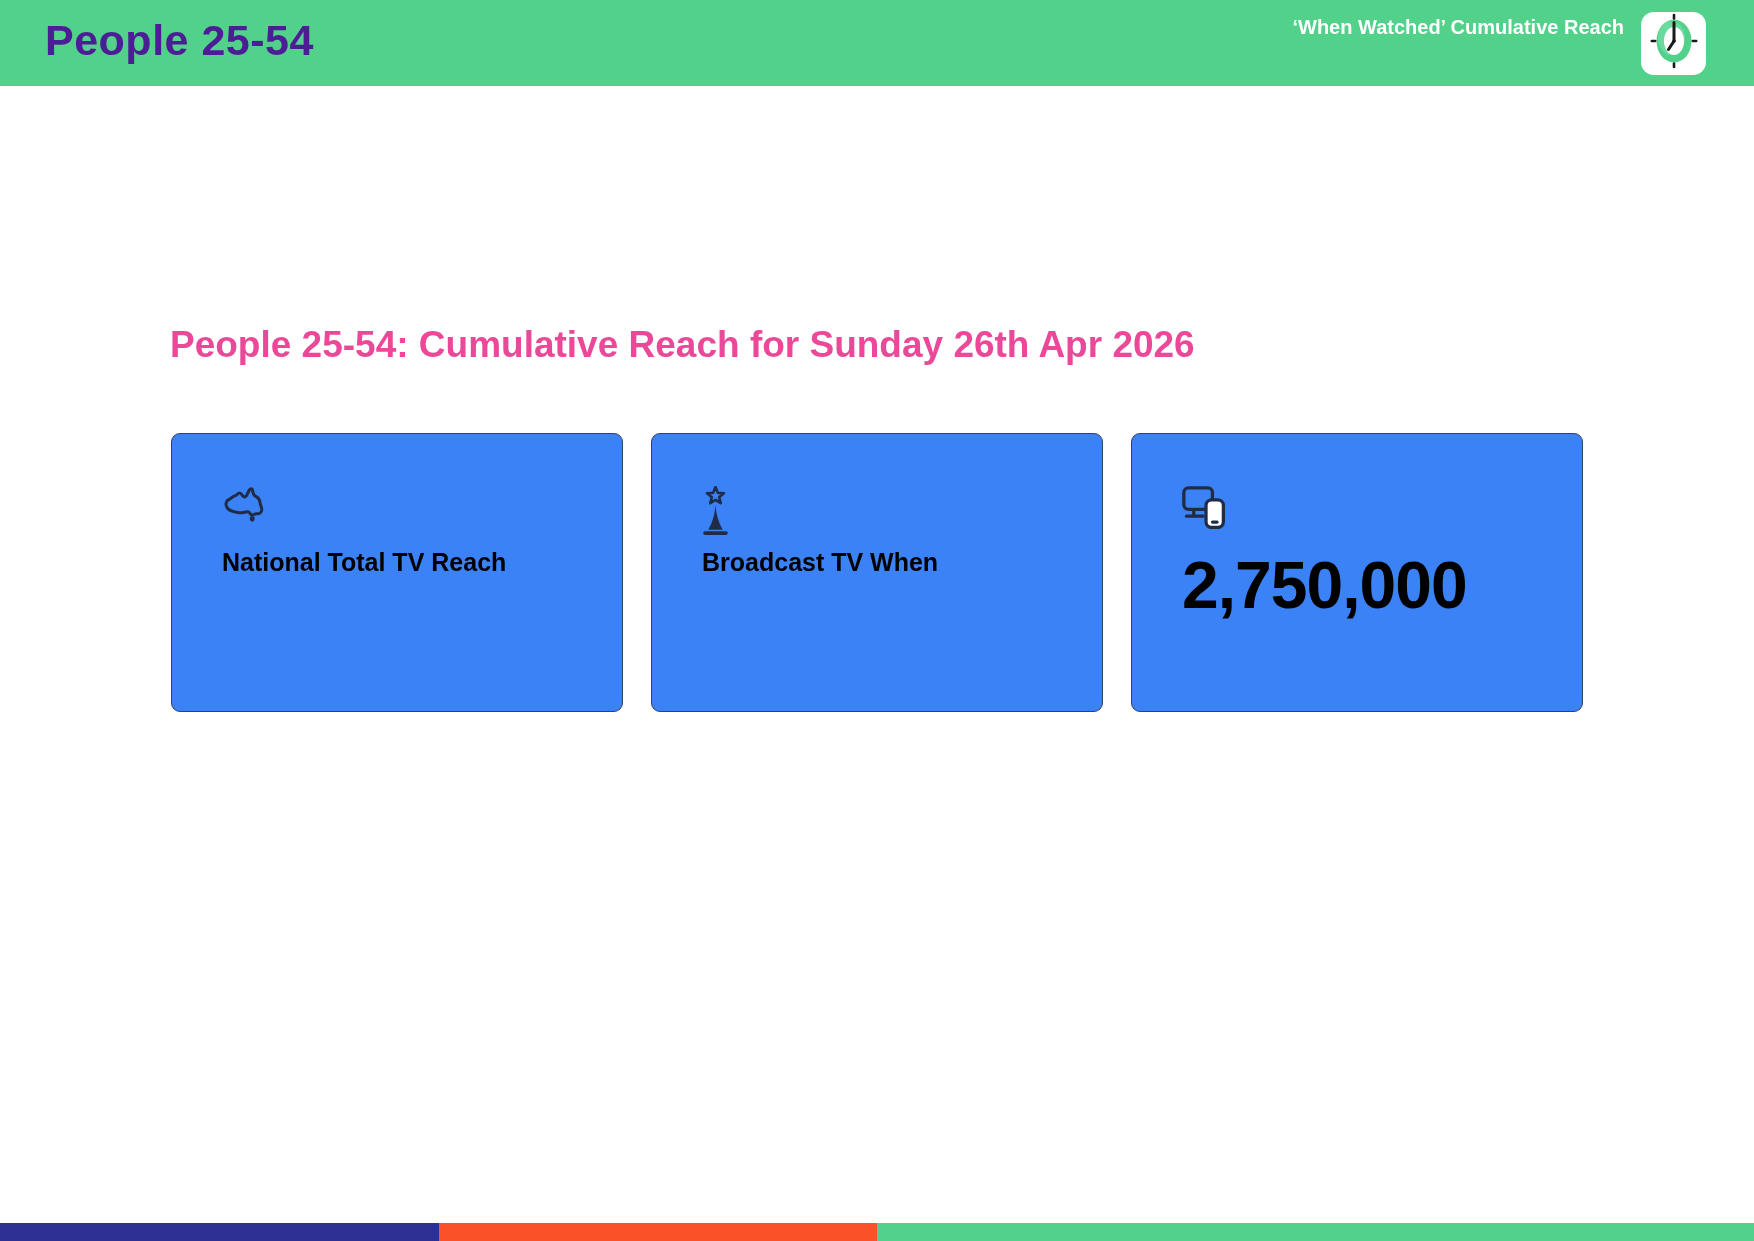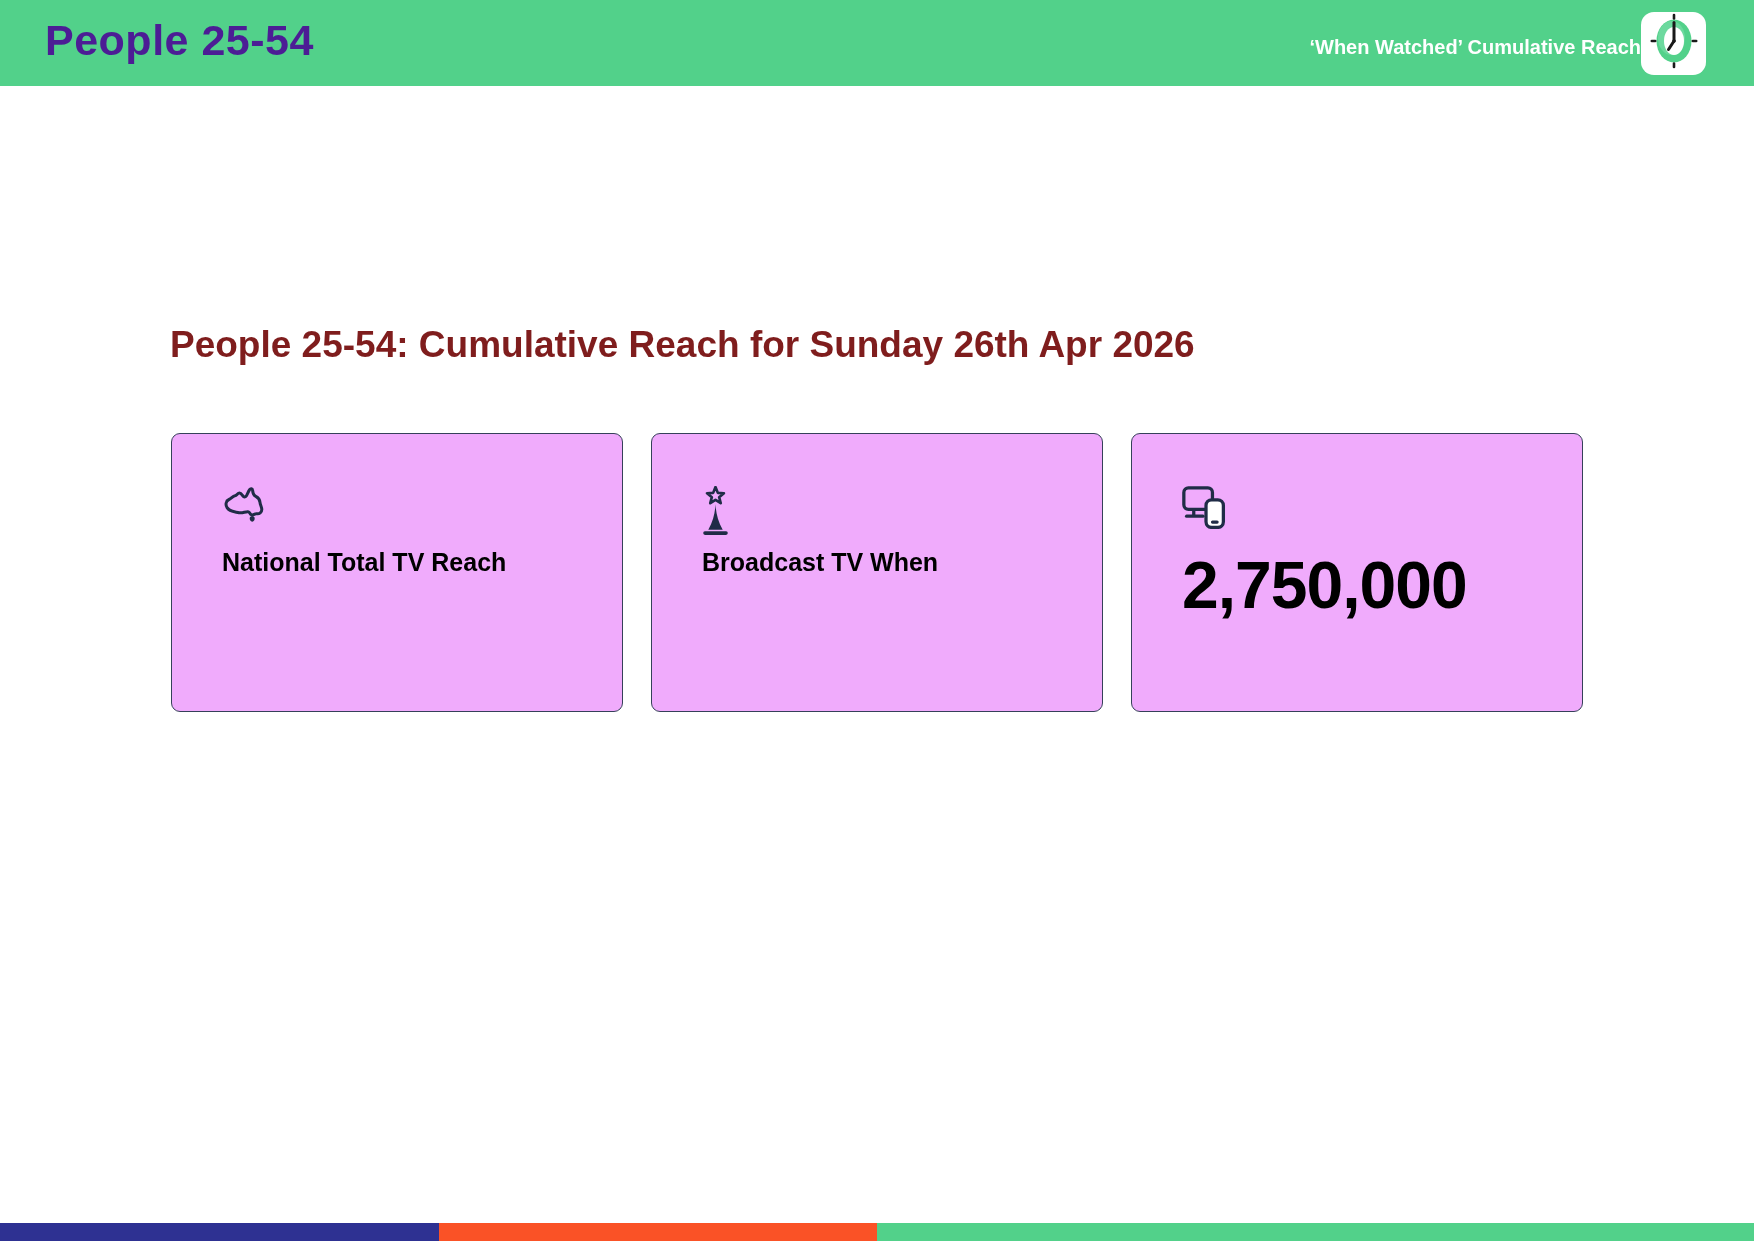--- a/index.html
+++ b/index.html
@@ -23,50 +23,50 @@
     height: 86px;
     background: var(--green);
     display: flex; align-items: center;
     padding: 0 48px 0 45px;
   }
   .header-title {
     font-size: 43px; font-weight: 700; color: #4c1d95;
     letter-spacing: 0.5px; line-height: 1;
     transform: translateY(-3px);
   }
-  .header-right { margin-left: auto; display: flex; align-items: flex-end; }
+  .header-right { margin-left: auto; display: flex; align-items: center; gap: 17px; }
   .header-tagline {
     font-size: 20px; font-weight: 700; color: #ffffff;
     transform: translateY(-16px);
     white-space: nowrap;
   }
   .logo-badge {
     width: 65px; height: 63px;
     background: #ffffff; border-radius: 13px;
     display: flex; align-items: center; justify-content: center;
     flex: 0 0 auto;
   }
 
   
   .page-heading {
     position: absolute; left: 170px; top: 325px;
     margin: 0;
-    font-size: 37px; font-weight: 700; color: #7f1d1d;
+    font-size: 37px; font-weight: 700; color: #ec4899;
     line-height: 1.1; white-space: nowrap;
   }
 
   .cards {
     position: absolute; left: 171px; top: 433px;
     width: 1412px;
     display: flex; gap: 28px;
   }
   .card {
     flex: 1 1 0;
     height: 279px;
-    background: #f0abfc;
+    background: #3b82f6;
     border: 1.5px solid var(--card-border);
     border-radius: 9px;
     padding: 52px 28px 0 50px;
   }
   .card-icon { height: 52px; color: var(--navy); }
   .card-label {
     margin-top: 11px;
     font-size: 25px; font-weight: 700; color: #000000;
     line-height: 1.1;
   }

